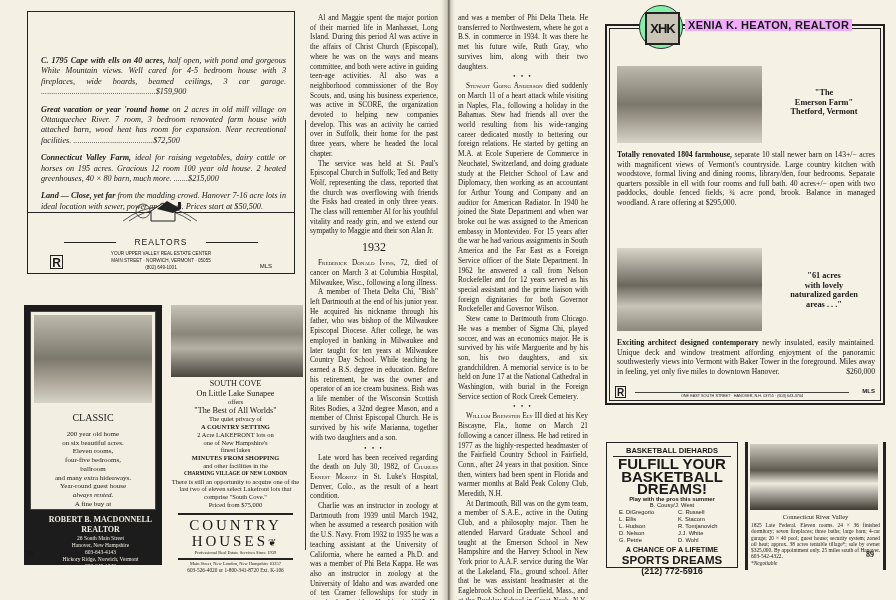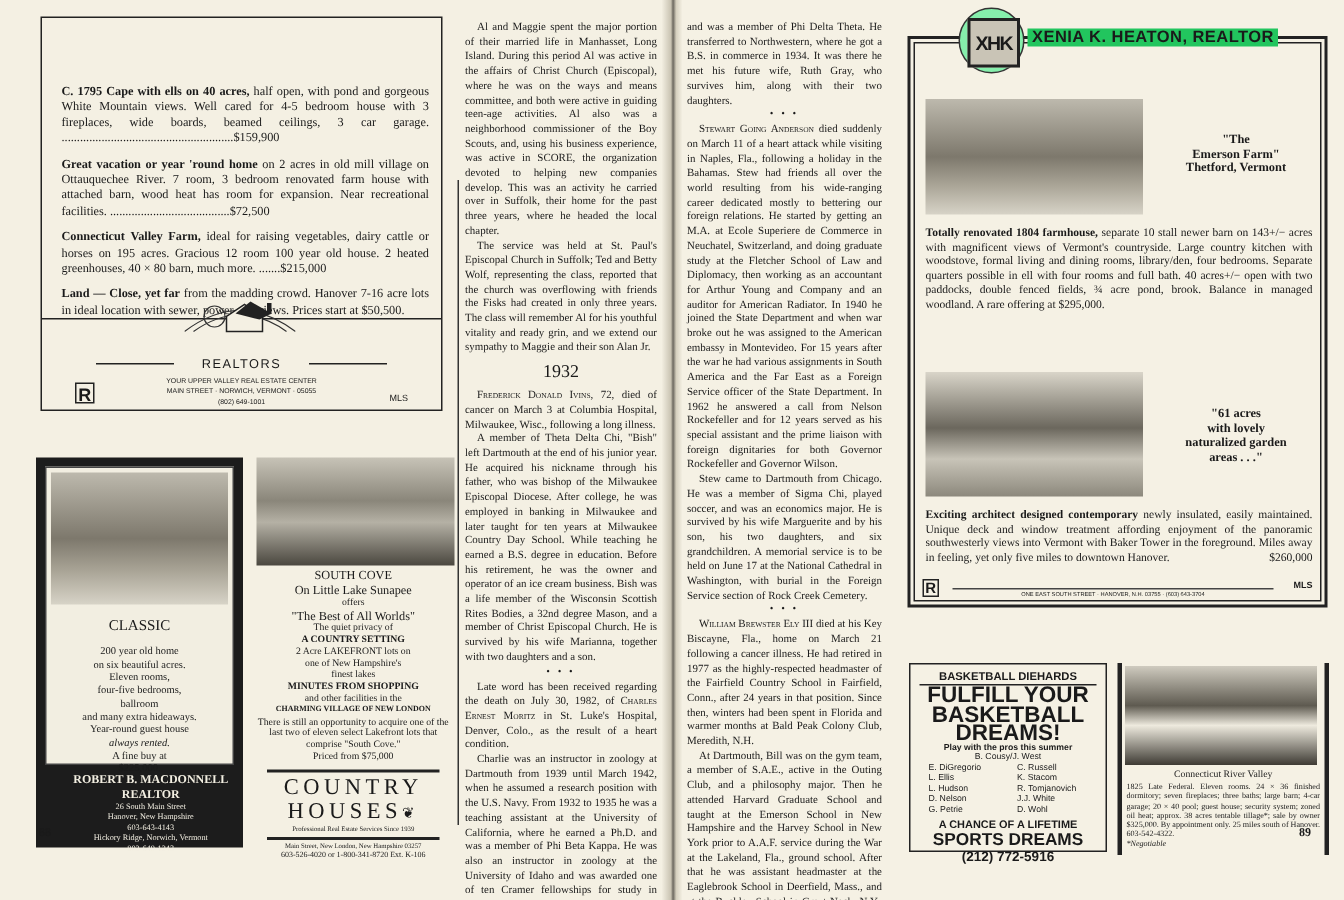--- a/index.html
+++ b/index.html
@@ -5,21 +5,21 @@
   html,body{margin:0;padding:0;}
   body{width:896px;height:600px;overflow:hidden;background:#f3efe2;font-family:"Liberation Serif",serif;color:#1a1a1a;position:relative;}
   .page{position:absolute;top:0;height:600px;}
   #left-page{left:0;width:448px;background:#f4f0e3;}
   #right-page{left:448px;width:448px;background:#f5f1e4;}
   .spine{position:absolute;left:441px;top:0;width:14px;height:600px;background:linear-gradient(to right,#f4f0e3 0%,#c9c3b2 45%,#6b675e 55%,#d6d0bf 70%,#f5f1e4 100%);}
   .abs{position:absolute;}
   
   .place-ad{left:27px;top:11px;width:268px;height:263px;border:1.5px solid #222;box-sizing:border-box;}
   .place-title{position:absolute;left:0;right:0;top:8px;text-align:center;font-size:22px;letter-spacing:0.5px;}
-  .place-body{position:absolute;left:13px;right:8px;top:44px;font-size:8.2px;line-height:10.4px;text-align:justify;}
+  .place-body{position:absolute;left:13px;right:8px;top:44px;font-size:8.2px;line-height:10.4px;text-align:justify;font-style:italic;}
   .place-body p{margin:0 0 7px 0;}
   .place-body b{font-weight:bold;}
   .gardner{position:absolute;left:0;right:0;top:200px;bottom:0;border-top:1.5px solid #222;}
   .gardner-house{position:absolute;left:95px;top:-14px;width:74px;height:24px;}
   .gardner-name{position:absolute;left:0;right:0;top:4px;text-align:center;font-family:"DejaVu Serif",serif;font-weight:bold;font-size:16.5px;letter-spacing:-0.3px;}
   .gardner-realtors{position:absolute;left:36px;right:36px;top:24px;text-align:center;font-family:"Liberation Sans",sans-serif;font-size:8.5px;letter-spacing:1px;}
   .gardner-realtors:before,.gardner-realtors:after{content:"";position:absolute;top:5px;width:52px;border-top:1px solid #222;}
   .gardner-realtors:before{left:0}.gardner-realtors:after{right:0}
   .gardner-lines{position:absolute;left:0;right:0;top:37px;text-align:center;font-family:"Liberation Sans",sans-serif;font-size:4.6px;line-height:7px;}
   .r-logo{position:absolute;width:13px;height:14px;border:1.5px solid #222;font-family:"Liberation Sans",sans-serif;font-weight:bold;font-size:12px;line-height:14px;text-align:center;box-sizing:border-box;}
@@ -50,21 +50,21 @@
   .col .year{text-align:center;font-size:12px;line-height:20px;text-indent:0;margin:1px 0;}
   .col .dots{text-align:center;text-indent:0;letter-spacing:2px;font-weight:bold;font-size:6px;line-height:10px;}
   #col-left{left:310px;top:13px;width:128px;}
   #col-right{left:458px;top:13px;width:130px;}
   .vline{position:absolute;left:305px;top:120px;width:1px;height:430px;background:#333;}
   
   .xenia{left:605px;top:24px;width:280px;height:381px;border:2px solid #222;box-sizing:border-box;}
   .xenia:before{content:"";position:absolute;left:2px;top:2px;right:2px;bottom:2px;border:1px solid #222;}
   .xhk-logo{position:absolute;left:32px;top:-21px;width:44px;height:44px;border-radius:50%;background:#86efac;border:1.5px solid #333;box-sizing:border-box;}
   .xhk-box{position:absolute;left:5px;top:6px;width:31px;height:29px;border:2px solid #222;background:#c9c4b6;font-family:"Liberation Sans",sans-serif;font-weight:bold;font-size:13px;line-height:29px;text-align:center;letter-spacing:-1px;}
-  .xenia-title{position:absolute;left:78px;top:-7px;background:#22c55e;padding:0 3px;font-family:"Liberation Sans",sans-serif;font-weight:bold;font-size:11px;letter-spacing:0.3px;}
+  .xenia-title{position:absolute;left:78px;top:-7px;background:#f0abfc;padding:0 3px;font-family:"Liberation Sans",sans-serif;font-weight:bold;font-size:11px;letter-spacing:0.3px;}
   .xphoto1{position:absolute;left:10px;top:40px;width:145px;height:77px;}
   .xquote1{position:absolute;left:162px;top:62px;width:110px;text-align:center;font-weight:bold;font-size:8.3px;line-height:9.5px;}
   .xtext1{position:absolute;left:10px;top:124px;width:258px;font-size:7.7px;line-height:9.5px;text-align:justify;}
   .xphoto2{position:absolute;left:10px;top:222px;width:145px;height:83px;}
   .xquote2{position:absolute;left:162px;top:245px;width:110px;text-align:center;font-weight:bold;font-size:8.3px;line-height:9.5px;}
   .xtext2{position:absolute;left:10px;top:312px;width:258px;font-size:7.7px;line-height:9.5px;text-align:justify;}
   .xfoot{position:absolute;left:8px;right:8px;top:360px;height:14px;}
   .xfoot-line{position:absolute;left:20px;right:26px;top:6px;border-top:1px solid #444;font-family:"Liberation Sans",sans-serif;font-size:3.8px;text-align:center;padding-top:1px;}
   
   .bball{left:606px;top:442px;width:132px;height:126px;border:1.5px solid #222;box-sizing:border-box;font-family:"Liberation Sans",sans-serif;text-align:center;}

